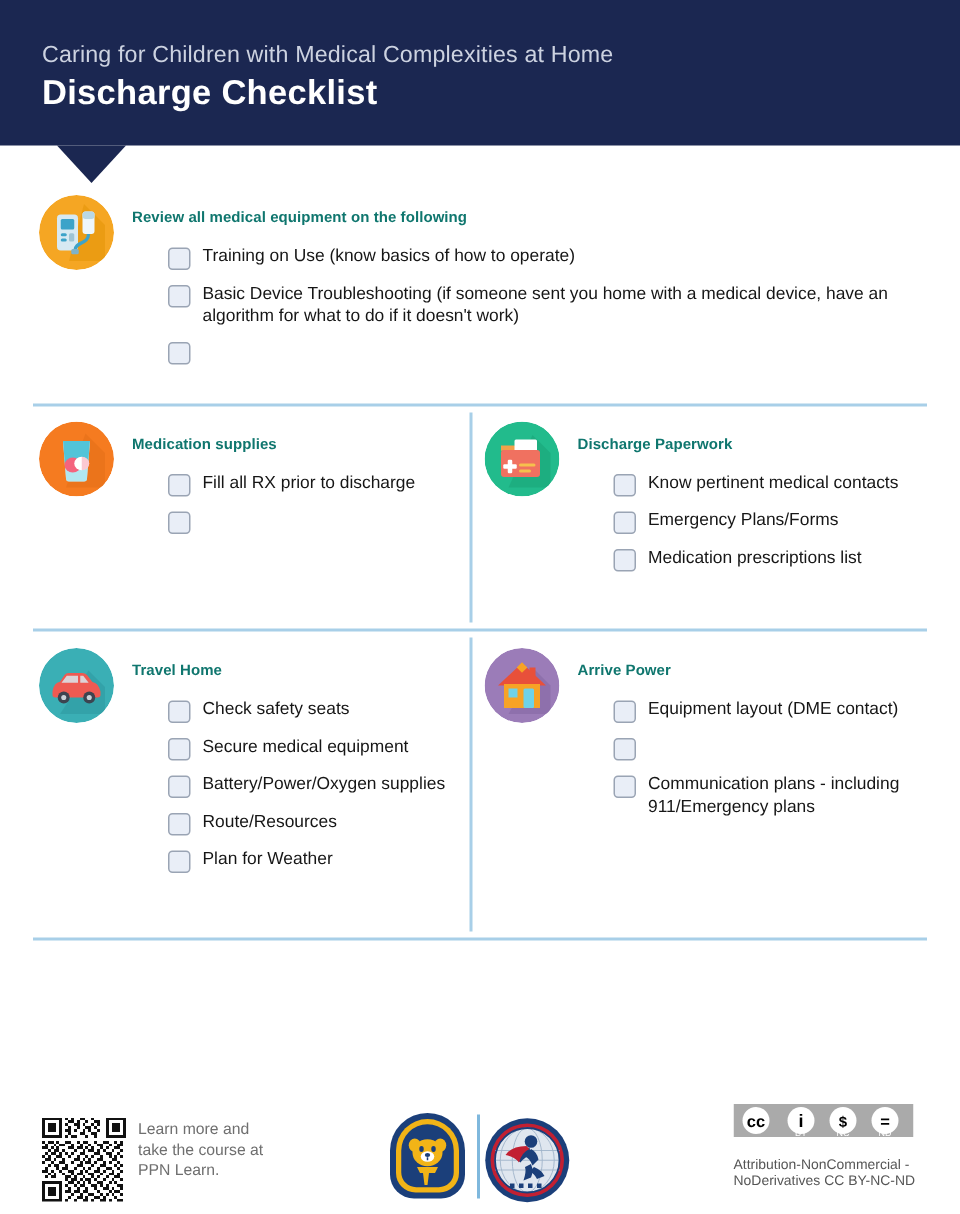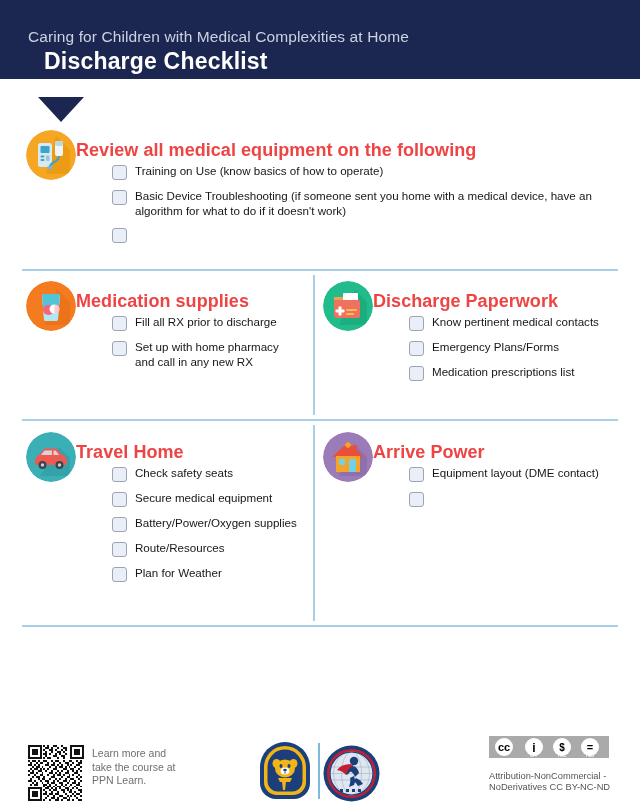--- a/index.html
+++ b/index.html
@@ -7,32 +7,32 @@
   body {
     font-family:"Liberation Sans", sans-serif;
     background:#ffffff;
     color:#1b1b1b;
     position:relative;
     overflow:hidden;
   }
 
   
   .header {
-    position:absolute; left:0; top:0; width:640px; height:79px;
+    position:absolute; left:0; top:0; width:640px; height:97px;
     background:#1b2751;
   }
   .header-sub {
     position:absolute; left:28px; top:28px;
     font-size:15.5px; color:#ccd2e0; font-weight:400;
     letter-spacing:.1px; white-space:nowrap;
   }
   .header-title {
     position:absolute; left:28px; top:48px;
     font-size:23px; color:#ffffff; font-weight:bold;
-    letter-spacing:.2px; white-space:nowrap;margin-left:16px;
+    letter-spacing:.2px; white-space:nowrap;
   }
   .header-notch {
     position:absolute; left:38px; top:97px;
     width:0; height:0;
     border-left:23px solid transparent;
     border-right:23px solid transparent;
     border-top:25px solid #1b2751;
   }
 
   
@@ -49,22 +49,22 @@
   .sec { position:absolute; }
 
   .sec-icon {
     position:absolute; left:0; top:0;
     width:50px; height:50px; border-radius:50%;
     overflow:hidden;
   }
   .sec-icon svg { display:block; width:50px; height:50px; }
 
   .sec-title {
-    position:absolute; left:50px; top:10px;
-    font-size:18px; font-weight:bold; color:#ef4444;
+    position:absolute; left:62px; top:10px;
+    font-size:10px; font-weight:bold; color:#0f766e;
     letter-spacing:.05px;
   }
 
   .items { position:absolute; left:62px; top:34px; }
 
   .item { position:relative; display:flex; align-items:flex-start; margin-bottom:9px;padding-left:24px; }
   .cb {
     flex:0 0 auto;
     width:15px; height:15px; margin-top:1px; margin-right:8px;
     background:#e9eef7; border:1.3px solid #9aa4b4; border-radius:3px;
@@ -157,21 +157,20 @@
       </svg>
     </div>
     <div class="sec-title">Medication supplies</div>
     <div class="items" style="width:208px">
       <div class="item">
         <span class="cb"></span>
         <span class="item-label">Fill all RX prior to discharge</span>
       </div>
       <div class="item">
         <span class="cb"></span>
-        <span class="item-label">Set up with home pharmacy and call in any new RX</span>
       </div>
     </div>
   </div>
 
   <div class="sec" style="left:323px; top:184px; width:290px;">
     <div class="sec-icon">
       <svg viewBox="0 0 50 50">
         <circle cx="25" cy="25" r="25" fill="#22bb8c"></circle>
         <path d="M32 9 L44 21 L44 44 L16 44 Z" fill="#14996f" opacity=".38"></path>
         <path d="M11 16 h9 l2.5 3.5 H11 Z" fill="#f0a24a"></path>
@@ -253,20 +252,24 @@
       </svg>
     </div>
     <div class="sec-title">Arrive Power</div>
     <div class="items" style="width:232px">
       <div class="item">
         <span class="cb"></span>
         <span class="item-label">Equipment layout (DME contact)</span>
       </div>
       <div class="item">
         <span class="cb"></span>
+      </div>
+      <div class="item">
+        <span class="cb"></span>
+        <span class="item-label">Communication plans - including 911/Emergency plans</span>
       </div>
     </div>
   </div>
 
 </div>
 
 <div class="footer">
 
   <div class="qr">
     <svg viewBox="0 0 29 29" width="56" height="56" shape-rendering="crispEdges">

